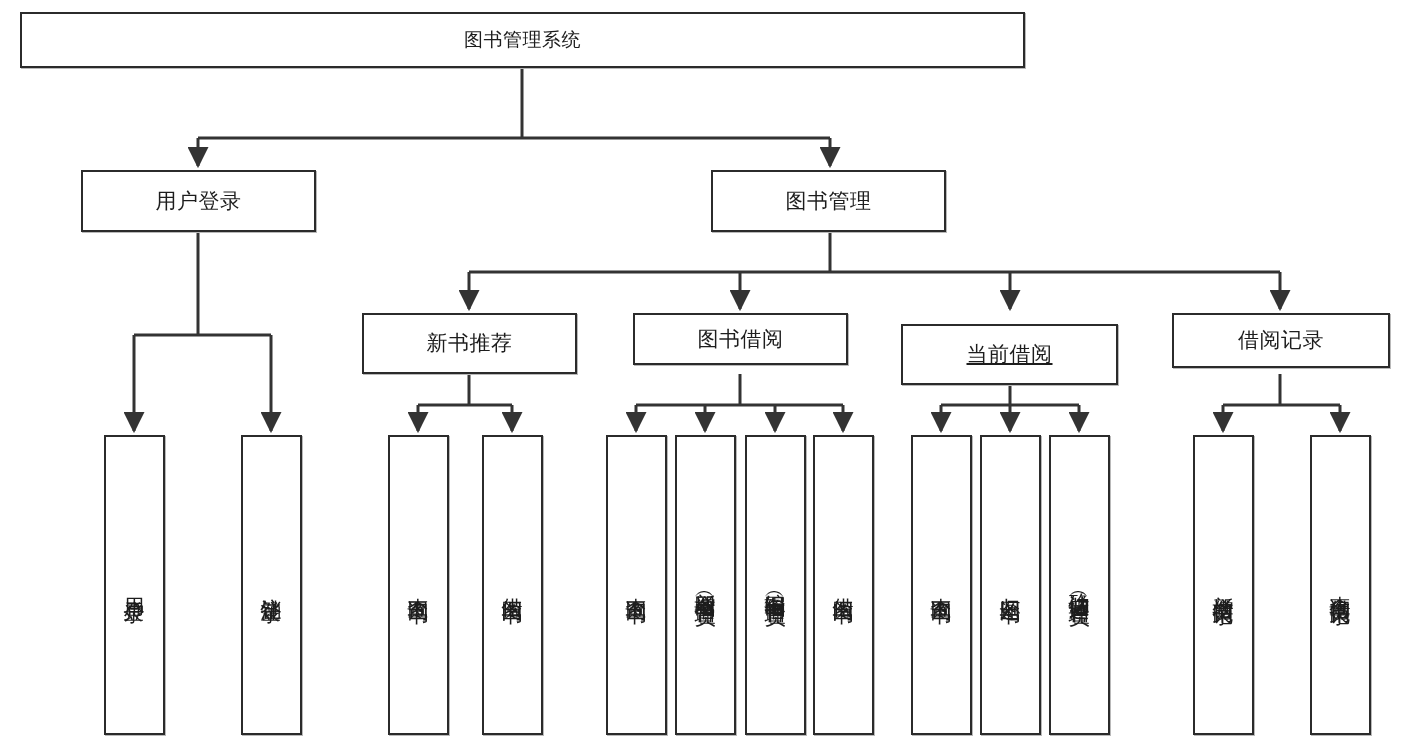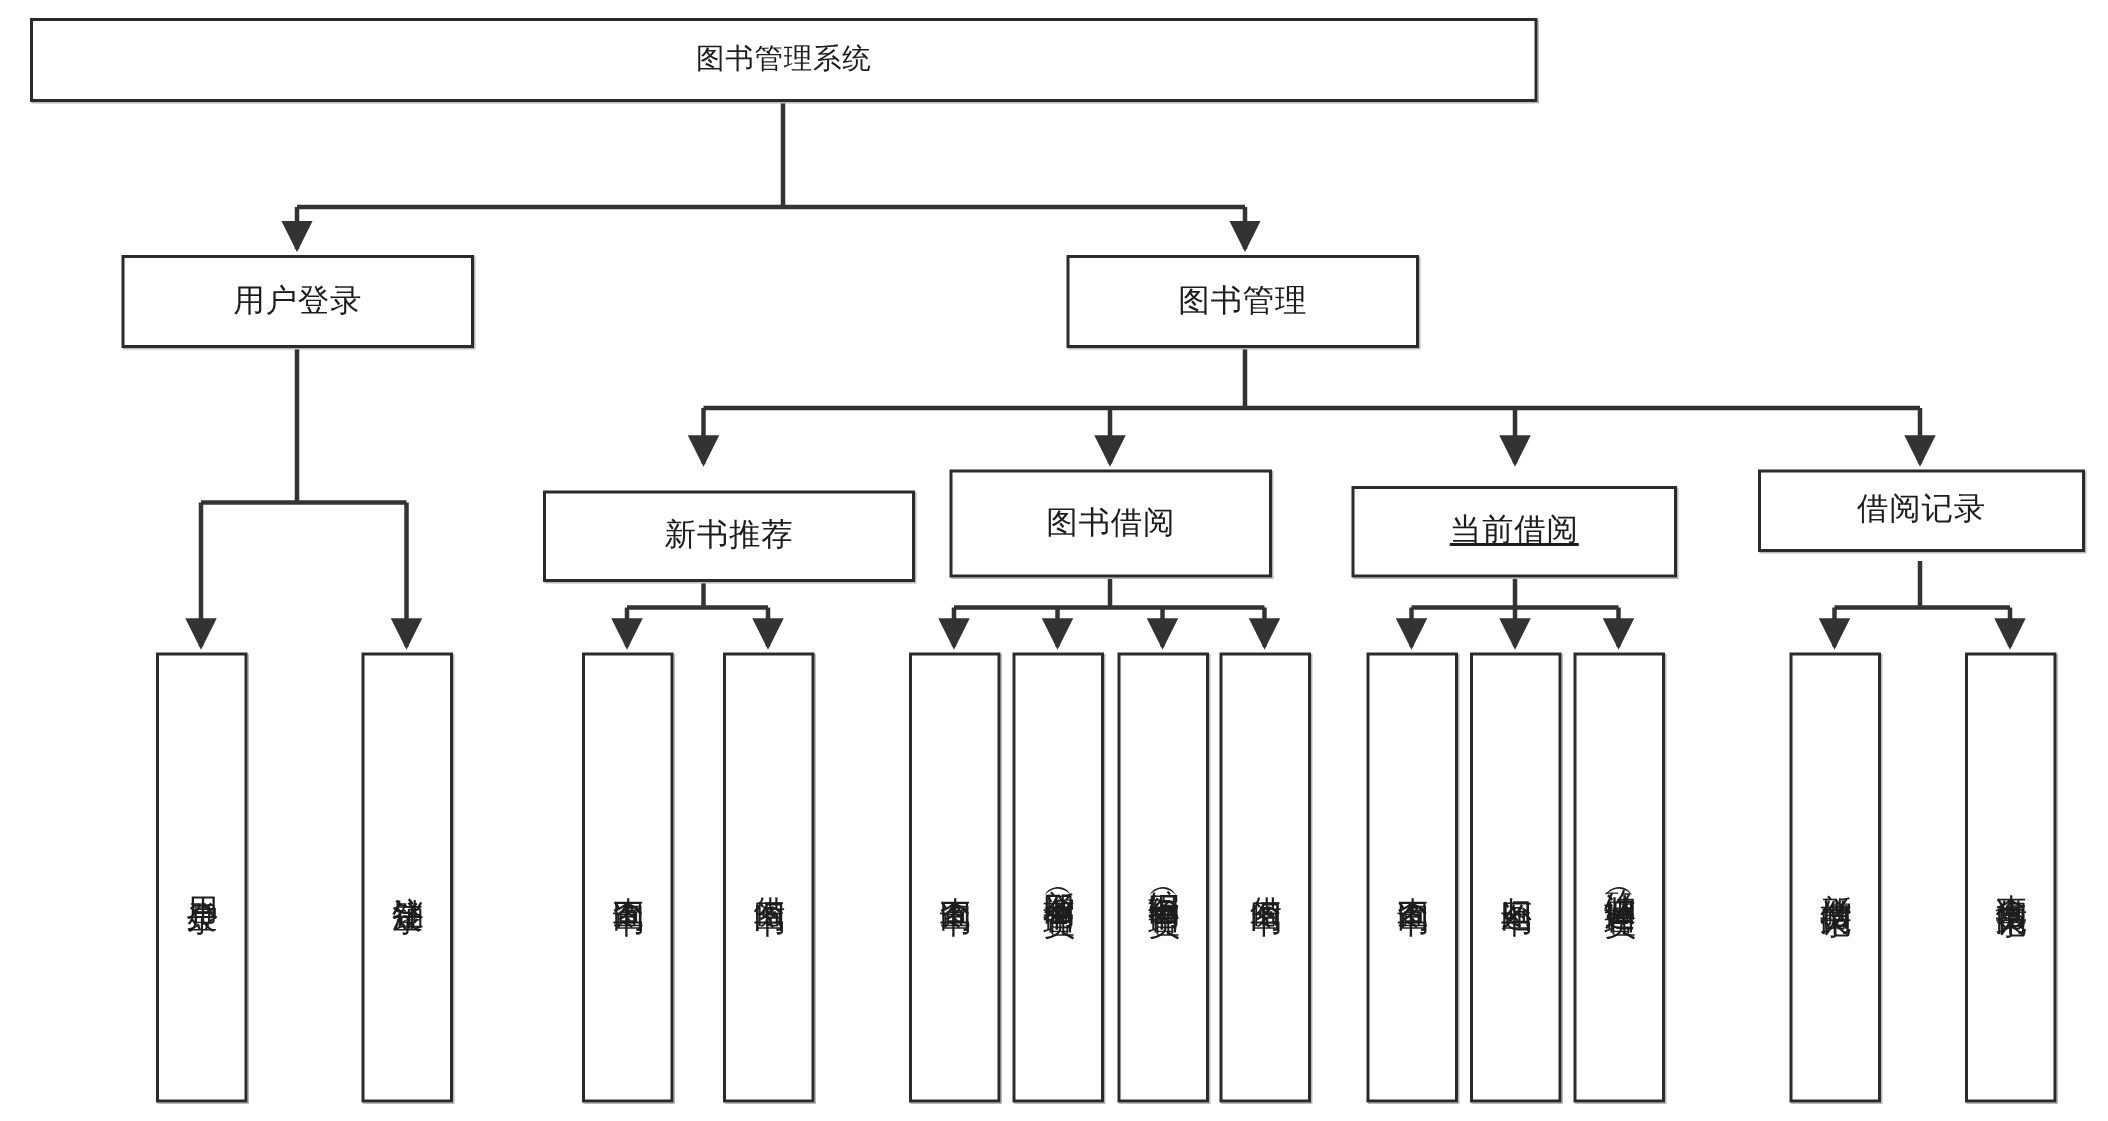--- a/index.html
+++ b/index.html
@@ -133,24 +133,24 @@
     <span class="lbl">图书管理系统</span>
   </div>
 
   <div class="node horiz" style="left:81px; top:170px; width:235px; height:62px;">
     <span class="lbl">用户登录</span>
   </div>
   <div class="node horiz" style="left:711px; top:170px; width:235px; height:62px;">
     <span class="lbl">图书管理</span>
   </div>
 
-  <div class="node horiz" style="left:362px; top:327px; width:248px; height:61px;">
+  <div class="node horiz" style="left:362px; top:313px; width:215px; height:61px;">
     <span class="lbl">新书推荐</span>
   </div>
-  <div class="node horiz" style="left:633px; top:313px; width:215px; height:72px;">
+  <div class="node horiz" style="left:633px; top:313px; width:215px; height:52px;">
     <span class="lbl">图书借阅</span>
   </div>
   <div class="node horiz" style="left:901px; top:324px; width:217px; height:61px;text-decoration:underline;">
     <span class="lbl">当前借阅</span>
   </div>
   <div class="node horiz" style="left:1172px; top:313px; width:218px; height:55px;">
     <span class="lbl">借阅记录</span>
   </div>
 
   <div class="node vert" style="left:104px; top:435px; width:61px; height:300px;">

